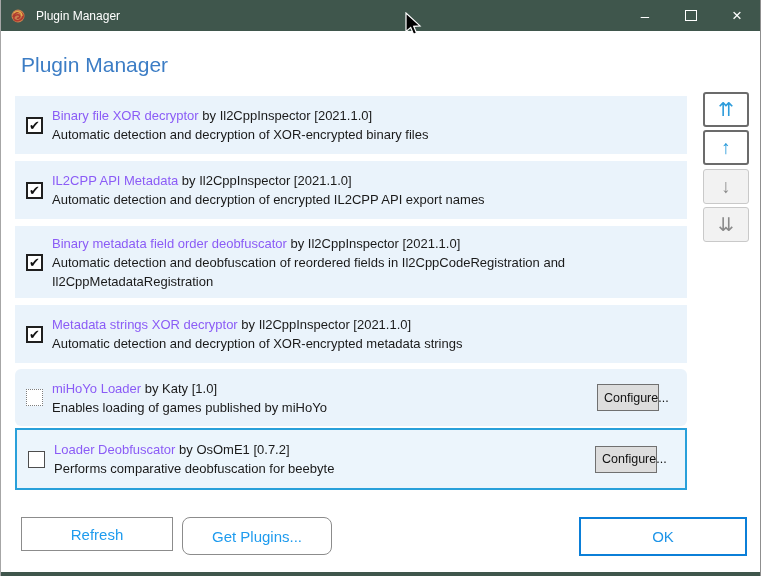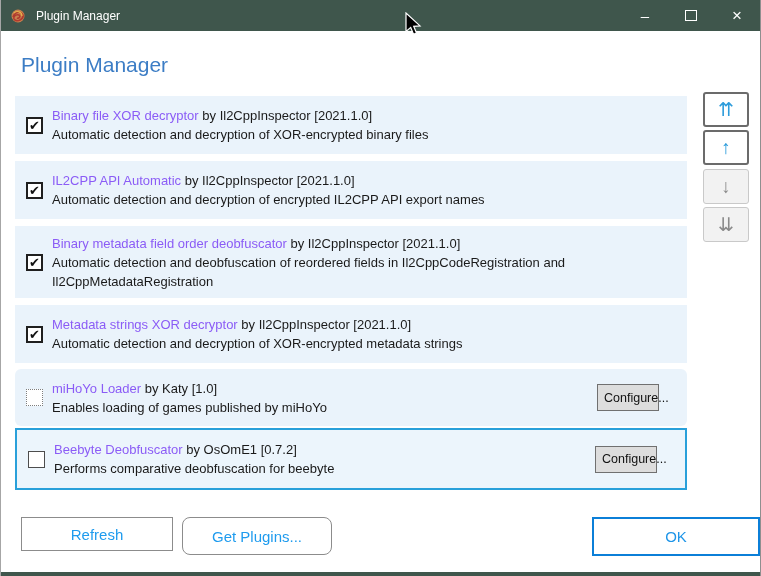--- a/index.html
+++ b/index.html
@@ -65,21 +65,21 @@
   .order-btn:nth-of-type(2){margin-bottom:4px;}
   .order-btn.disabled{border:1px solid #C9C9C9; background:#F2F2F2; color:#8a8a8a;}
   
   .footer-btn{
     position:absolute; box-sizing:border-box; background:#fff;
     border:1px solid #8C8C8C; font-family:inherit; font-size:15px;
     color:#1E9BEE; cursor:default;
   }
   .footer-btn.refresh{left:20px; top:517px; width:152px; height:34px;}
   .footer-btn.get-plugins{left:181px; top:517px; width:150px; height:38px;border-radius:8px;}
-  .footer-btn.ok{left:591px; top:517px; width:168px; height:39px; border:2px solid #0B7FD8; color:#1E95E8;}
+  .footer-btn.ok{left:578px; top:517px; width:168px; height:39px; border:2px solid #0B7FD8; color:#1E95E8;}
   
   .bottom-edge{position:absolute; left:0; bottom:0; width:100%; height:4px; background:#3F564C;}
   
   .cursor{position:absolute; left:404px; top:12px; z-index:50; pointer-events:none;}
 </style>
 </head>
 <body>
 
 <div class="window">
 
@@ -110,21 +110,21 @@
       </div>
       <div class="plugin-desc">Automatic detection and decryption of XOR-encrypted binary files</div>
     </div>
 
   </div>
 
   <div class="plugin-row">
     <span class="checkbox checked">✔</span>
     <div class="plugin-text">
       <div class="plugin-title-line">
-        <span class="plugin-name">IL2CPP API Automatic</span><span class="plugin-byline"> by Il2CppInspector [2021.1.0]</span>
+        <span class="plugin-name">IL2CPP API Metadata</span><span class="plugin-byline"> by Il2CppInspector [2021.1.0]</span>
       </div>
       <div class="plugin-desc">Automatic detection and decryption of encrypted IL2CPP API export names</div>
     </div>
 
   </div>
 
   <div class="plugin-row">
     <span class="checkbox checked">✔</span>
     <div class="plugin-text">
       <div class="plugin-title-line">
@@ -154,21 +154,21 @@
       </div>
       <div class="plugin-desc">Enables loading of games published by miHoYo</div>
     </div>
     <button class="configure-btn">Configure...</button>
   </div>
 
   <div class="plugin-row selected">
     <span class="checkbox unchecked"></span>
     <div class="plugin-text">
       <div class="plugin-title-line">
-        <span class="plugin-name">Beebyte Deobfuscator</span><span class="plugin-byline"> by OsOmE1 [0.7.2]</span>
+        <span class="plugin-name">Loader Deobfuscator</span><span class="plugin-byline"> by OsOmE1 [0.7.2]</span>
       </div>
       <div class="plugin-desc">Performs comparative deobfuscation for beebyte</div>
     </div>
     <button class="configure-btn">Configure...</button>
   </div>
 </div>
 
   <div class="order-buttons">
   <button class="order-btn">
         <span>⇈</span>

